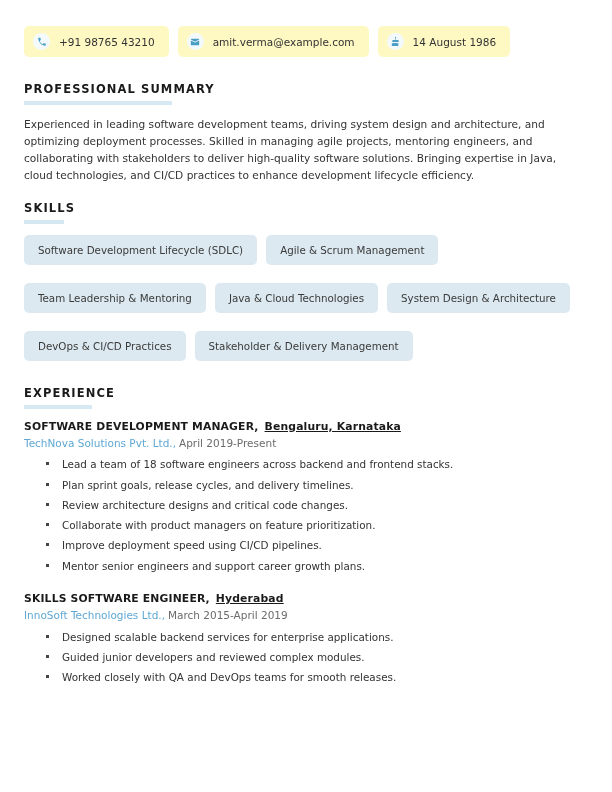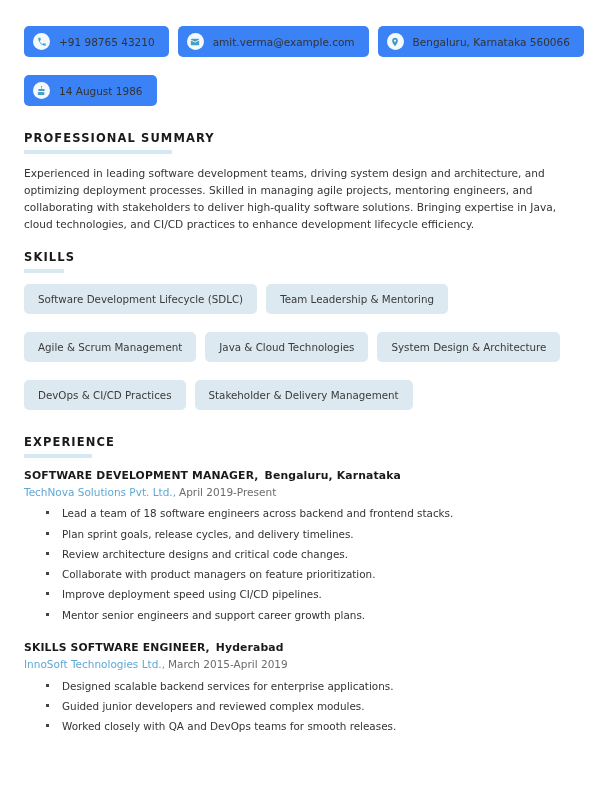--- a/index.html
+++ b/index.html
@@ -43,21 +43,21 @@
   .contact-row {
     display: flex;
     flex-wrap: wrap;
     gap: 9px;
     margin-bottom: 0;
   }
   .chip {
     display: flex;
     align-items: center;
     gap: 9px;
-    background: #3b82f6;
+    background: #fef9c3;
     border-radius: 5px;
     padding: 7px 14px 7px 9px;
     margin-bottom: 9px;
   }
   .chip-icon {
     width: 17px;
     height: 17px;
     border-radius: 50%;
     background: #f4fafc;
     display: flex;
@@ -119,21 +119,21 @@
   
   .job { margin-bottom: 13px; }
   .job:last-child { margin-bottom: 0; }
   .job-title {
     font-size: 10.8px;
     font-weight: 700;
     color: #1a1a1a;
     letter-spacing: 0.15px;
     margin: 0 0 4px 0;
   }
-  .job-title .loc { margin-left: 6px; }
+  .job-title .loc { margin-left: 6px; text-decoration: underline; }
   .job-meta {
     font-size: 10.5px;
     margin: 0 0 7px 0;
     line-height: 1.3;
   }
   .job-company { color: #5fa8d3; }
   .job-dates { color: #6b6b6b; margin-left: 3px; }
 
   .bullets {
     list-style: none;
@@ -173,28 +173,20 @@
         </span>
         <span class="chip-text">+91 98765 43210</span>
       </div>
       <div class="chip">
         <span class="chip-icon">
           <svg width="10" height="10" viewBox="0 0 24 24" fill="#4a9ec4">
             <path d="M2 5.5C2 4.7 2.7 4 3.5 4h17c.8 0 1.5.7 1.5 1.5v.3l-10 5.6-10-5.6v-.3zM2 8.1l9.5 5.3c.3.2.7.2 1 0L22 8.1v10.4c0 .8-.7 1.5-1.5 1.5h-17C2.7 20 2 19.3 2 18.5V8.1z"></path>
           </svg>
         </span>
         <span class="chip-text">amit.verma@example.com</span>
-      </div>
-      <div class="chip">
-        <span class="chip-icon">
-          <svg width="10" height="10" viewBox="0 0 24 24" fill="#4a9ec4">
-            <path d="M12 2C8.1 2 5 5.1 5 9c0 5.2 6.2 12.3 6.5 12.6.3.3.8.3 1 0C12.8 21.3 19 14.2 19 9c0-3.9-3.1-7-7-7zm0 9.5A2.5 2.5 0 1 1 12 6.5a2.5 2.5 0 0 1 0 5z"></path>
-          </svg>
-        </span>
-        <span class="chip-text">Bengaluru, Karnataka 560066</span>
       </div>
       <div class="chip">
         <span class="chip-icon">
           <svg width="11" height="11" viewBox="0 0 24 24" fill="#4a9ec4">
             <path d="M12 1.5c.7.9 1.4 1.7 1.4 2.4 0 .8-.6 1.4-1.4 1.4s-1.4-.6-1.4-1.4c0-.7.7-1.5 1.4-2.4z"></path>
             <rect x="11.2" y="5.6" width="1.6" height="2.6"></rect>
             <path d="M7 8.6h10c1.1 0 2 .9 2 2v2.1c-.7.5-1.3.8-2 .8-.9 0-1.6-.5-2.5-.5s-1.6.5-2.5.5-1.6-.5-2.5-.5-1.6.5-2.5.5c-.7 0-1.3-.3-2-.8v-2.1c0-1.1.9-2 2-2z"></path>
             <path d="M4 15.2c.8.4 1.4.6 2.1.6.9 0 1.6-.5 2.5-.5s1.6.5 2.5.5 1.6-.5 2.5-.5 1.6.5 2.5.5c.7 0 1.3-.2 2.1-.6V21c0 .6-.4 1-1 1H5c-.6 0-1-.4-1-1v-5.8z"></path>
           </svg>
         </span>
@@ -206,22 +198,22 @@
     <div class="section-title">PROFESSIONAL SUMMARY</div>
     <div class="section-rule rule-summary"></div>
     <p class="summary-text">Experienced in leading software development teams, driving system design and architecture, and optimizing deployment processes. Skilled in managing agile projects, mentoring engineers, and collaborating with stakeholders to deliver high-quality software solutions. Bringing expertise in Java, cloud technologies, and CI/CD practices to enhance development lifecycle efficiency.</p>
   </div>
 
   <div class="section">
     <div class="section-title">SKILLS</div>
     <div class="section-rule rule-skills"></div>
     <div class="skills-row" id="skills-row">
         <div class="skill-chip">Software Development Lifecycle (SDLC)</div>
+        <div class="skill-chip">Agile &amp; Scrum Management</div>
         <div class="skill-chip">Team Leadership &amp; Mentoring</div>
-        <div class="skill-chip">Agile &amp; Scrum Management</div>
         <div class="skill-chip">Java &amp; Cloud Technologies</div>
         <div class="skill-chip">System Design &amp; Architecture</div>
         <div class="skill-chip">DevOps &amp; CI/CD Practices</div>
         <div class="skill-chip">Stakeholder &amp; Delivery Management</div>
       </div>
   </div>
 
   <div class="section">
     <div class="section-title">EXPERIENCE</div>
     <div class="section-rule rule-exp"></div>

